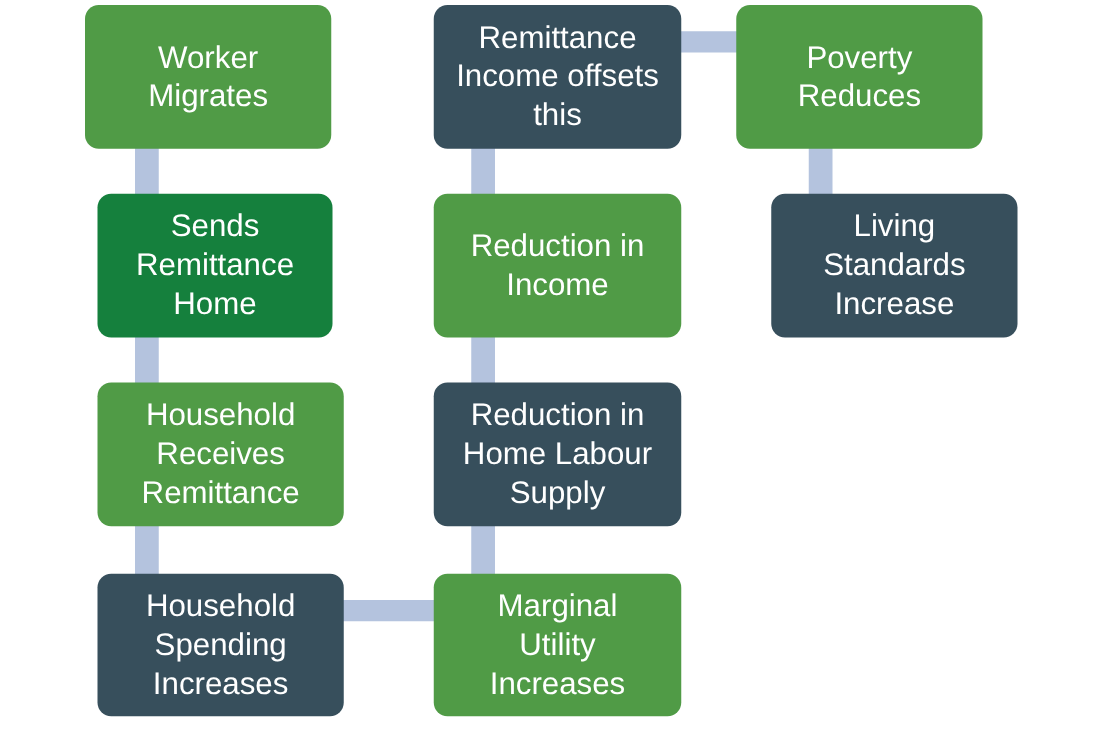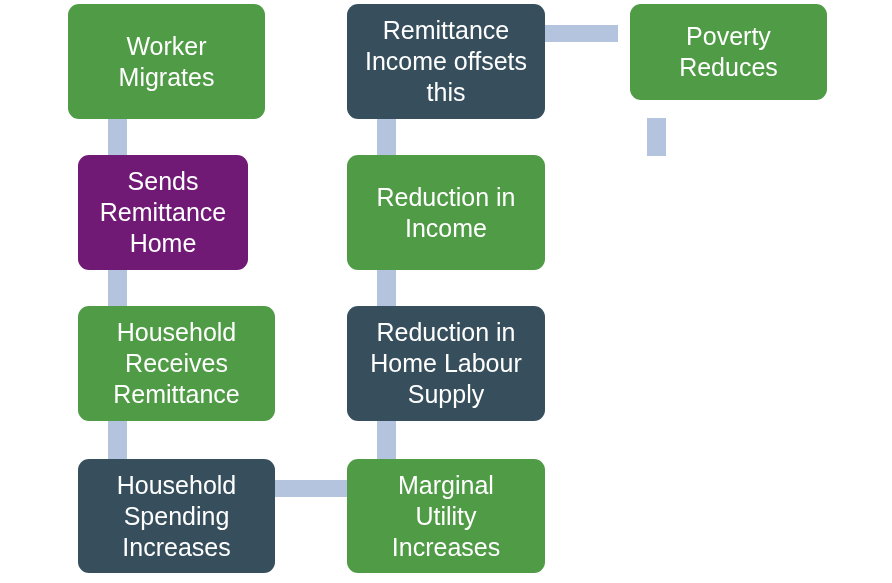--- a/index.html
+++ b/index.html
@@ -43,35 +43,38 @@
     <div class="connector" style="background: rgb(180, 195, 222); left: 108px; width: 19px; top: 269px; height: 38px;"></div>
     <div class="connector" style="background: rgb(180, 195, 222); left: 108px; width: 19px; top: 420px; height: 40px;"></div>
     <div class="connector" style="background: rgb(180, 195, 222); top: 480px; height: 17px; left: 274px; width: 74px;"></div>
     <div class="connector" style="background: rgb(180, 195, 222); left: 377px; width: 19px; top: 420px; height: 40px;"></div>
     <div class="connector" style="background: rgb(180, 195, 222); left: 377px; width: 19px; top: 269px; height: 38px;"></div>
     <div class="connector" style="background: rgb(180, 195, 222); left: 377px; width: 19px; top: 118px; height: 38px;"></div>
     <div class="connector" style="background: rgb(180, 195, 222); top: 25px; height: 17px; left: 544px; width: 74px;"></div>
     <div class="connector" style="background: rgb(180, 195, 222); left: 647px; width: 19px; top: 118px; height: 38px;"></div>
     <div class="node" style="left: 68px; top: 4px; width: 197px; height: 115px; background: rgb(80, 155, 70); color: rgb(255, 255, 255);">Worker
 Migrates</div>
-    <div class="node" style="left: 78px; top: 155px; width: 170px; height: 115px; background: #701a75; color: rgb(255, 255, 255);">Sends
+    <div class="node" style="left: 78px; top: 155px; width: 188px; height: 115px; background: #15803d; color: rgb(255, 255, 255);">Sends
 Remittance
 Home</div>
     <div class="node" style="left: 78px; top: 306px; width: 197px; height: 115px; background: rgb(80, 155, 70); color: rgb(255, 255, 255);">Household
 Receives
 Remittance</div>
     <div class="node" style="left: 78px; top: 459px; width: 197px; height: 114px; background: rgb(55, 79, 92); color: rgb(255, 255, 255);">Household
 Spending
 Increases</div>
     <div class="node" style="left: 347px; top: 459px; width: 198px; height: 114px; background: rgb(80, 155, 70); color: rgb(255, 255, 255);">Marginal
 Utility
 Increases</div>
     <div class="node" style="left: 347px; top: 306px; width: 198px; height: 115px; background: rgb(55, 79, 92); color: rgb(255, 255, 255);">Reduction in
 Home Labour
 Supply</div>
     <div class="node" style="left: 347px; top: 155px; width: 198px; height: 115px; background: rgb(80, 155, 70); color: rgb(255, 255, 255);">Reduction in
 Income</div>
     <div class="node" style="left: 347px; top: 4px; width: 198px; height: 115px; background: rgb(55, 79, 92); color: rgb(255, 255, 255);">Remittance
 Income offsets
 this</div>
-    <div class="node" style="left: 630px; top: 4px; width: 197px; height: 96px; background: rgb(80, 155, 70); color: rgb(255, 255, 255);">Poverty
+    <div class="node" style="left: 589px; top: 4px; width: 197px; height: 115px; background: rgb(80, 155, 70); color: rgb(255, 255, 255);">Poverty
 Reduces</div>
+    <div class="node" style="left: 617px; top: 155px; width: 197px; height: 115px; background: rgb(55, 79, 92); color: rgb(255, 255, 255);">Living
+Standards
+Increase</div>
   </div>
 
 </body></html>

